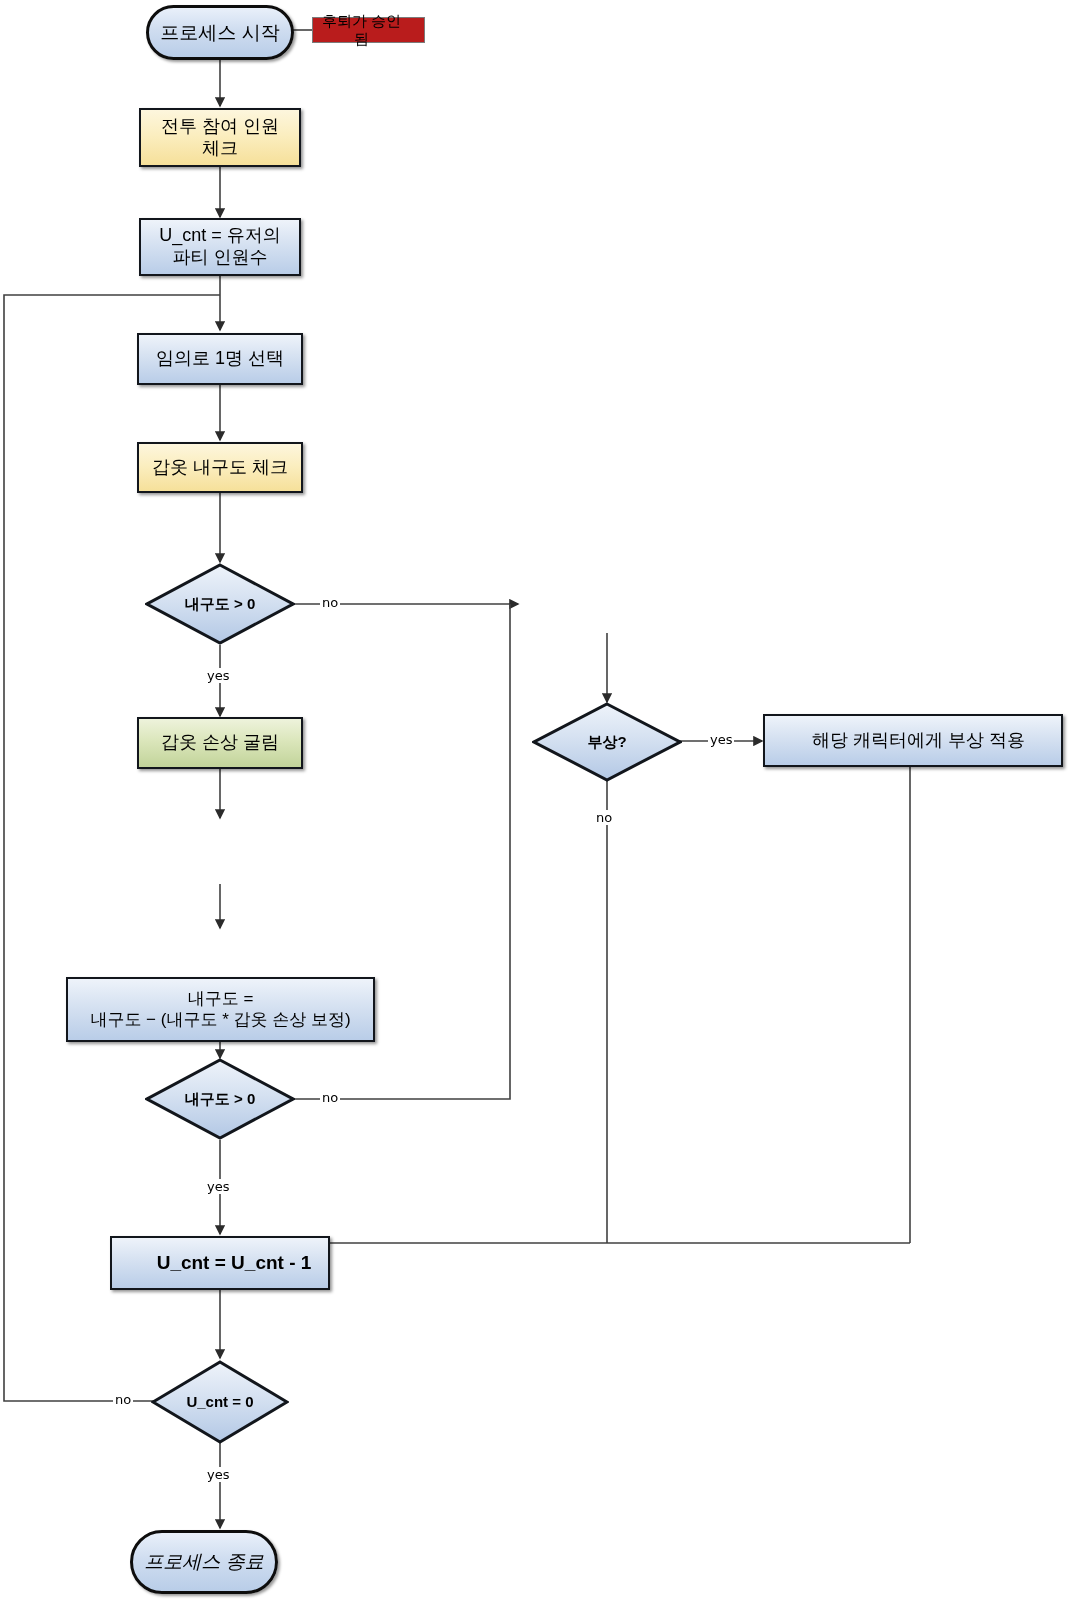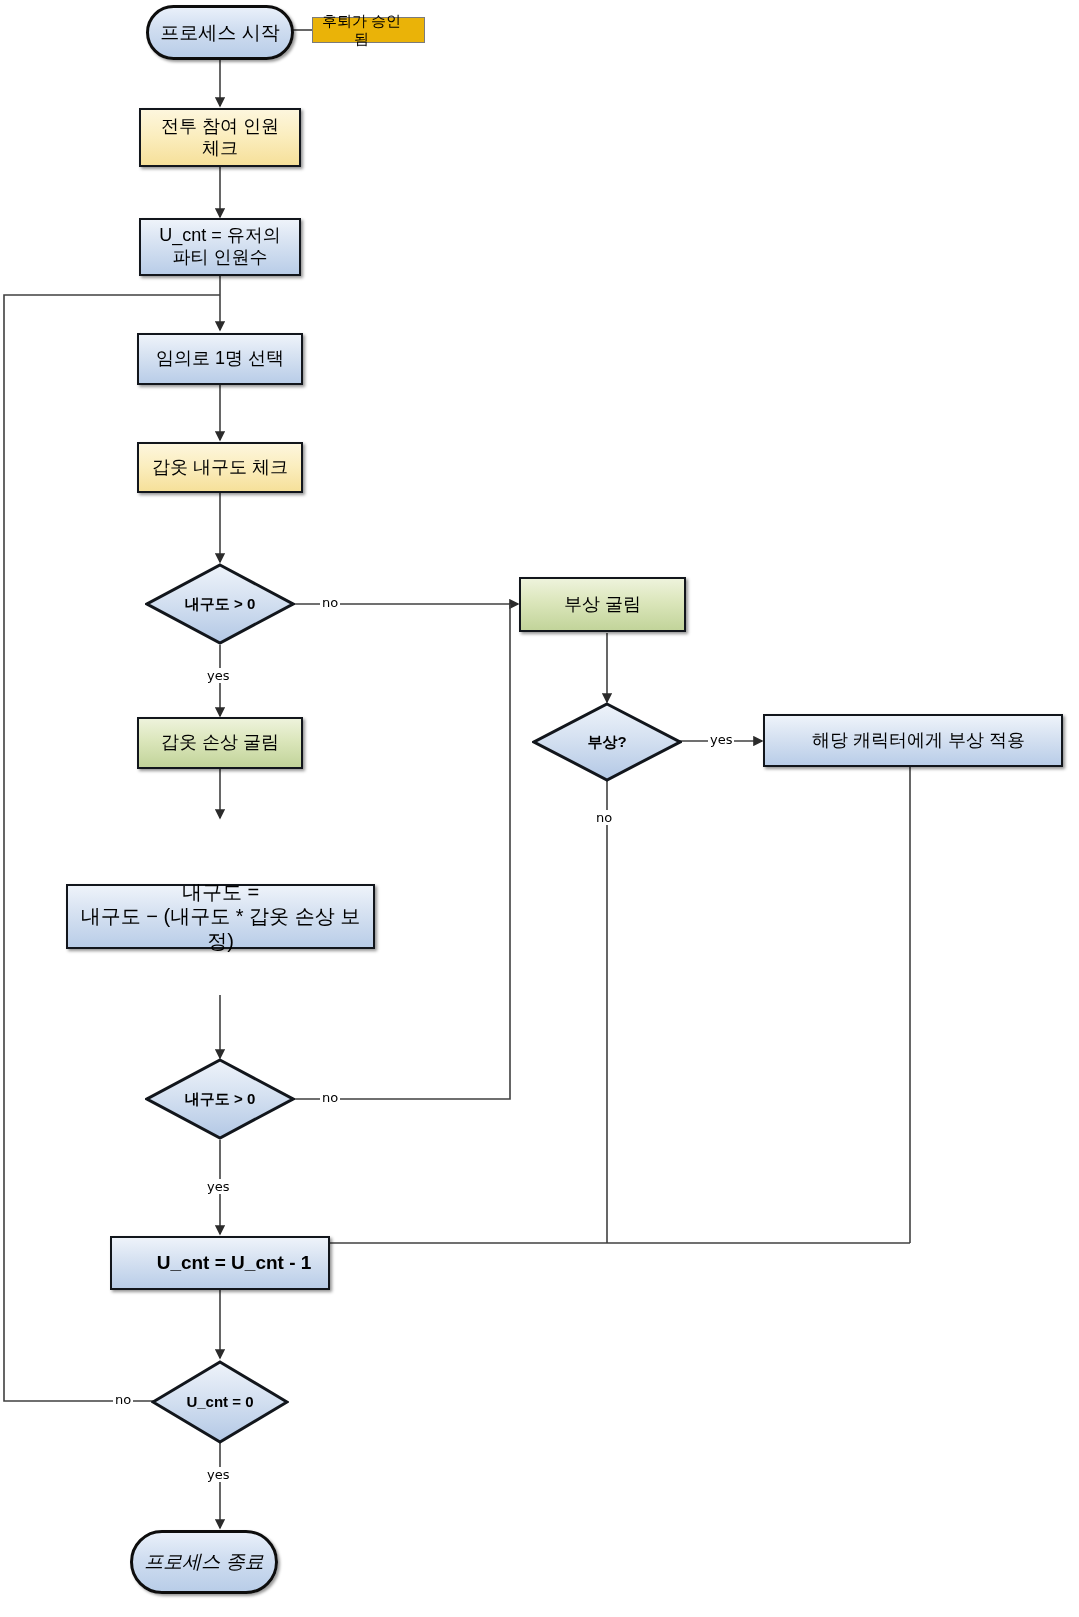--- a/index.html
+++ b/index.html
@@ -65,21 +65,21 @@
   
   .n-green {
     border: 2px solid #12161c;
     background: linear-gradient(to bottom, #eef3dc 0%, #dbe6bb 45%, #c2d49a 100%);
     box-shadow: 2px 2px 3px rgba(0,0,0,0.42);
     font-size: 18px;
   }
   
   .n-note {
     border: 1px solid #7b7b7b;
-    background: #eab308;
+    background: #b91c1c;
     font-size: 15px;
     box-shadow: none;
     justify-content: flex-start;
     padding-left: 3px;
     padding-right: 17px;
   }
   
   .n-diamond {
     background: transparent;
     border: none;
@@ -199,23 +199,20 @@
           <stop offset="0%" stop-color="#eef3fa"></stop>
           <stop offset="45%" stop-color="#d5e1f1"></stop>
           <stop offset="100%" stop-color="#b3c8e5"></stop>
         </linearGradient>
       </defs>
       <polygon points="75,2 148,41 75,80 2,41" fill="url(#gblue1)" stroke="#12161c" stroke-width="3"></polygon>
     </svg>
     <span class="dia-label">내구도 &gt; 0</span>
   </div>
 
-  <div class="node n-green" style="left:519px; top:577px; width:167px; height:55px;">
-    <span>부상 굴림</span>
-  </div>
 
   <div class="node n-green" style="left:137px; top:717px; width:166px; height:52px;">
     <span>갑옷 손상 굴림</span>
   </div>
 
   <div class="node n-diamond" style="left:532px; top:702px; width:150px; height:80px;">
     <svg class="dia-shape" viewBox="0 0 150 80" preserveAspectRatio="none">
       <defs>
         <linearGradient id="gblue2" x1="0" y1="0" x2="0" y2="1">
           <stop offset="0%" stop-color="#eef3fa"></stop>
@@ -226,21 +223,21 @@
       <polygon points="75,2 148,40 75,78 2,40" fill="url(#gblue2)" stroke="#12161c" stroke-width="3"></polygon>
     </svg>
     <span class="dia-label">부상?</span>
   </div>
 
   <div class="node n-blue" style="left:763px; top:714px; width:300px; height:53px;padding-left:11px;">
     <span>해당 캐릭터에게 부상 적용</span>
   </div>
 
 
-  <div class="node n-blue" style="left:66px; top:884px; width:309px; height:65px; font-size:20px;">
+  <div class="node n-blue" style="left:66px; top:977px; width:309px; height:65px; font-size:17px;">
     <span>내구도 =
 내구도 − (내구도 * 갑옷 손상 보정)</span>
   </div>
 
   <div class="node n-diamond" style="left:145px; top:1058px; width:150px; height:82px;">
     <svg class="dia-shape" viewBox="0 0 150 82" preserveAspectRatio="none">
       <defs>
         <linearGradient id="gblue3" x1="0" y1="0" x2="0" y2="1">
           <stop offset="0%" stop-color="#eef3fa"></stop>
           <stop offset="45%" stop-color="#d5e1f1"></stop>

